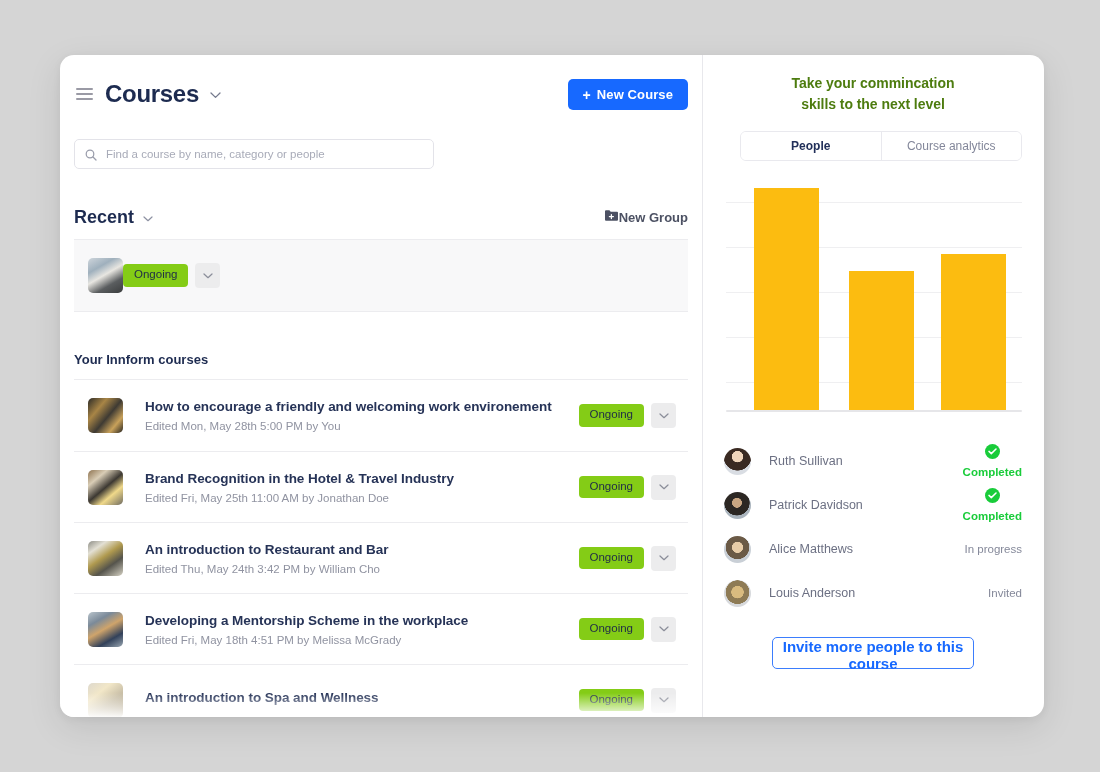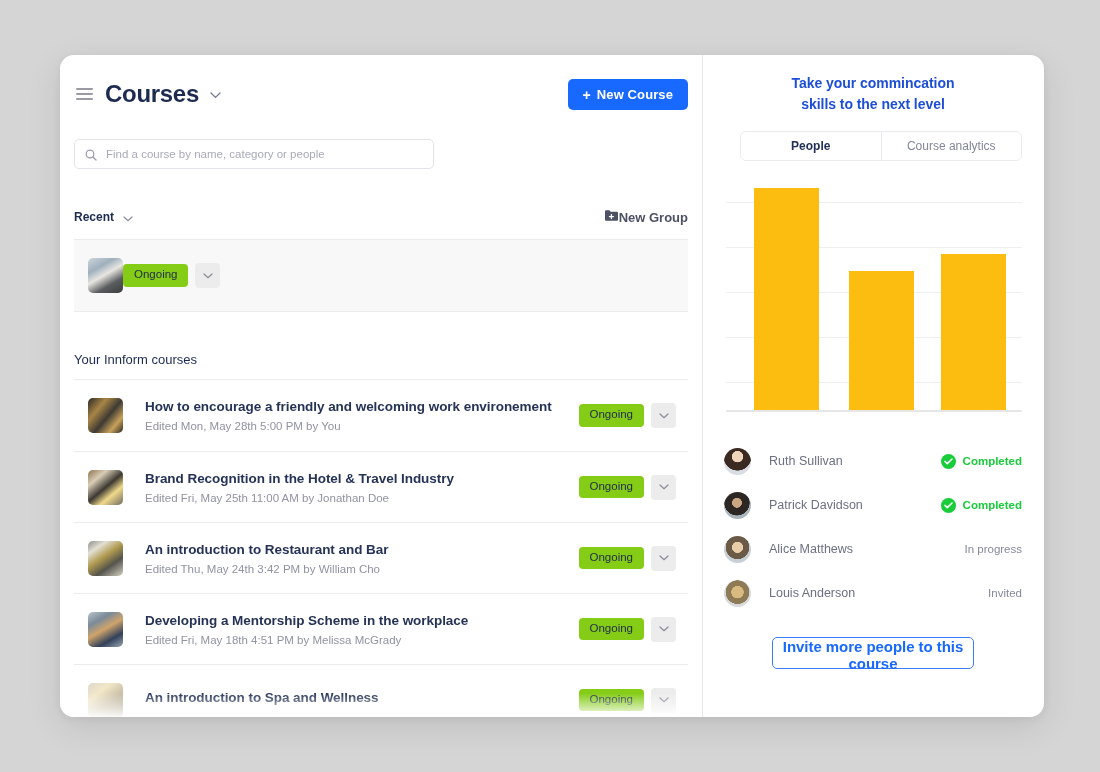--- a/index.html
+++ b/index.html
@@ -127,21 +127,21 @@
   }
 
   .section-row {
     margin-top: 38px;
     display: flex;
     align-items: center;
     height: 20px;
     position: relative;
   }
   .section-label {
-    font-size: 12px;
+    font-size: 18px;
     font-weight: 700;
     color: #1d2b50;
   }
   .section-chevron {
     margin-left: 9px;
     color: #8d91a2;
     display: inline-block;
   }
   .new-group {
     position: absolute;
@@ -221,21 +221,21 @@
     background: #ececed;
     display: flex;
     align-items: center;
     justify-content: center;
     cursor: pointer;
     color: #8b8e9a;
   }
 
   .your-courses-label {
     font-size: 13px;
-    font-weight: 400;
+    font-weight: 700;
     color: #1d2b50;
     margin-top: 40px;
     margin-bottom: 12px;
   }
 
   .course-list { border-top: 1px solid #ececef; }
 
   .fade-bottom {
     position: absolute;
     left: 0; right: 0; bottom: 0;
@@ -250,21 +250,21 @@
     height: 100%;
     padding: 0 21px;
     position: relative;
   }
 
   .rp-heading {
     margin-top: 18px;
     text-align: center;
     font-size: 14px;
     font-weight: 700;
-    color: #1d4ed8;
+    color: #4d7c0f;
     line-height: 1.48;
     letter-spacing: -0.05px;
   }
 
   .tabs {
     margin-top: 17px;
     display: flex;
     border: 1px solid #e9e9ee;
     border-radius: 6px;
     overflow: hidden;
@@ -331,21 +331,21 @@
     color: #6c7083;
   }
   .person-status {
     position: absolute;
     right: 0;
     display: flex;
     align-items: center;
     gap: 7px;
     font-size: 11.5px;
   }
-  .person-status.completed { color: #19cc3a; font-weight: 700; }
+  .person-status.completed { color: #19cc3a; font-weight: 700; flex-direction: column; }
   .person-status.plain { color: #85899a; }
   .check-badge {
     width: 15px;
     height: 15px;
     border-radius: 50%;
     background: #19cc3a;
     display: flex;
     align-items: center;
     justify-content: center;
   }

